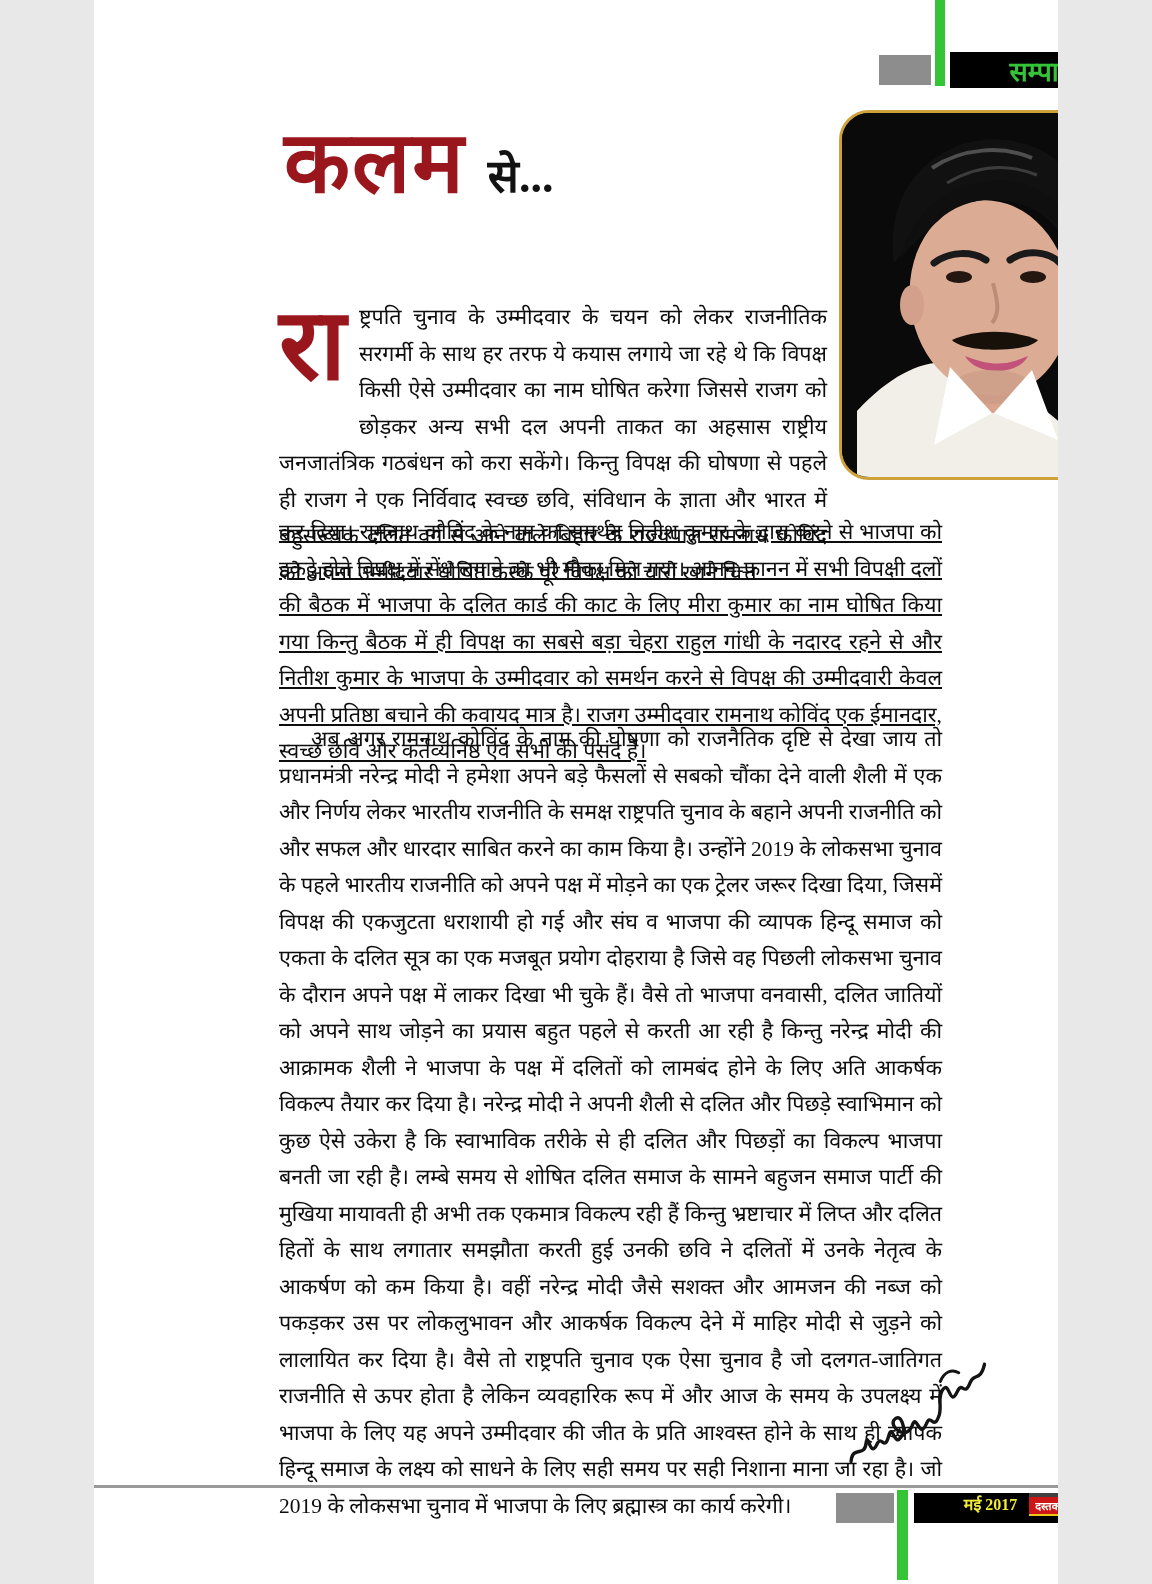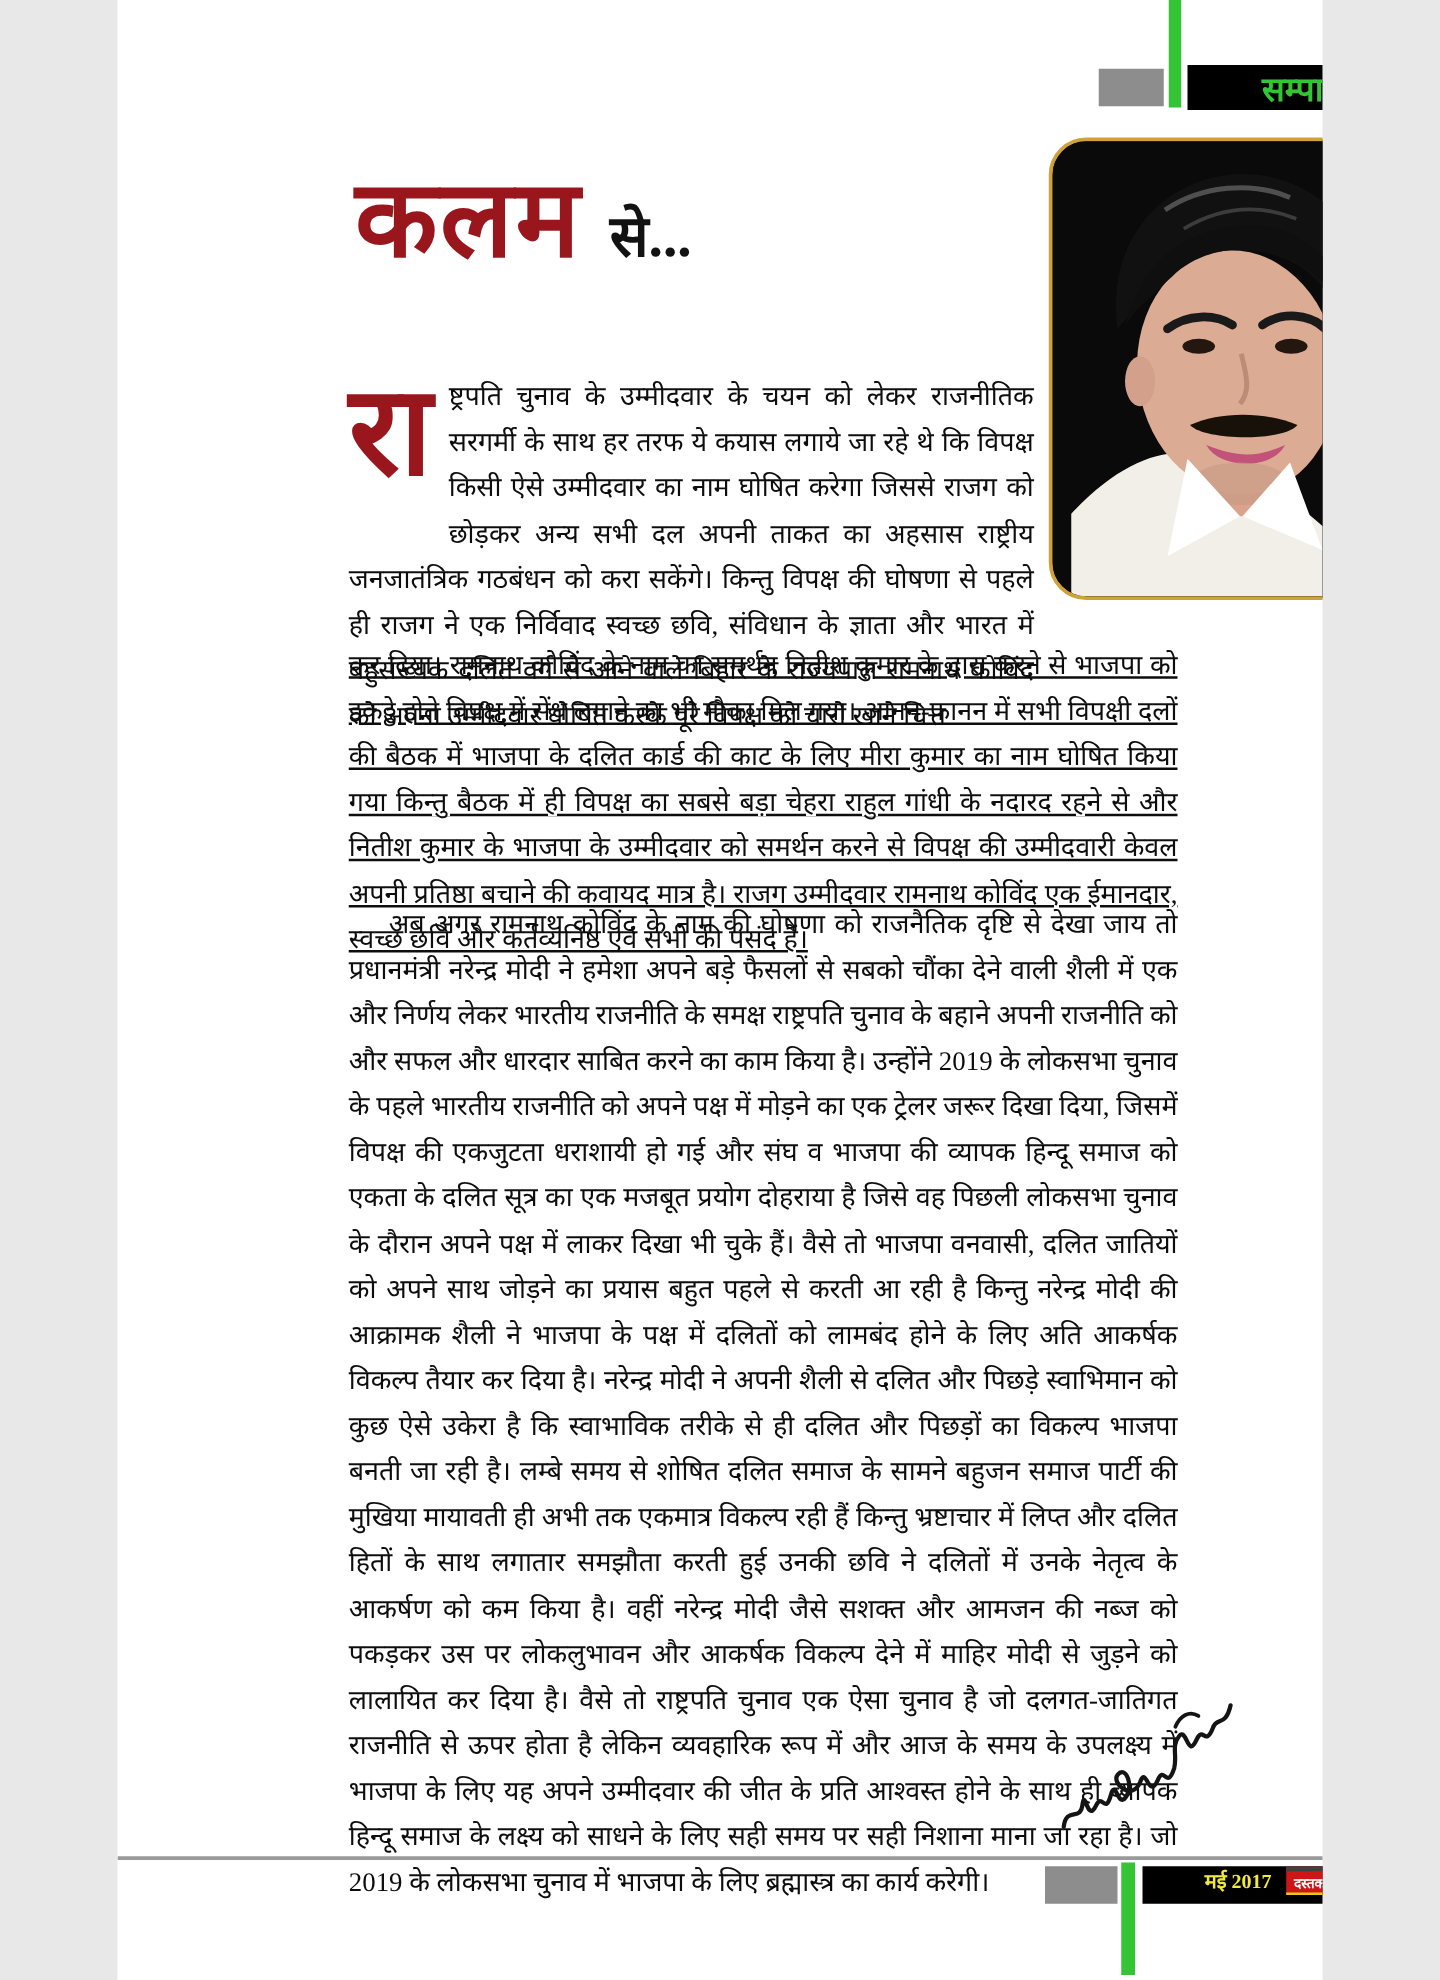--- a/index.html
+++ b/index.html
@@ -17,21 +17,21 @@
   .hdr-black-bar{
     position:absolute;left:856px;top:52px;width:296px;height:36px;
     background:#000;color:#35c435;
     display:flex;align-items:center;justify-content:center;
     padding-right:70px;box-sizing:border-box;
     font-size:27px;font-weight:bold;
   }
   
   .title-block{position:absolute;left:190px;top:118px;line-height:1;}
   .title-w1{font-size:58px;font-weight:bold;color:#121212;letter-spacing:1px;}
-  .title-line2{display:flex;align-items:baseline;margin-top:15px;}
+  .title-line2{display:flex;align-items:baseline;margin-top:2px;}
   .title-w2{font-size:86px;font-weight:bold;color:#9a161d;letter-spacing:2px;}
   .title-w3{font-size:46px;font-weight:bold;color:#121212;margin-left:22px;}
   
   .photo{
     position:absolute;left:745px;top:110px;width:300px;height:370px;
     background:#0a0a0a;border:3px solid #cfa13b;border-radius:30px;
     overflow:hidden;box-sizing:border-box;
   }
   
   .bodytext{

